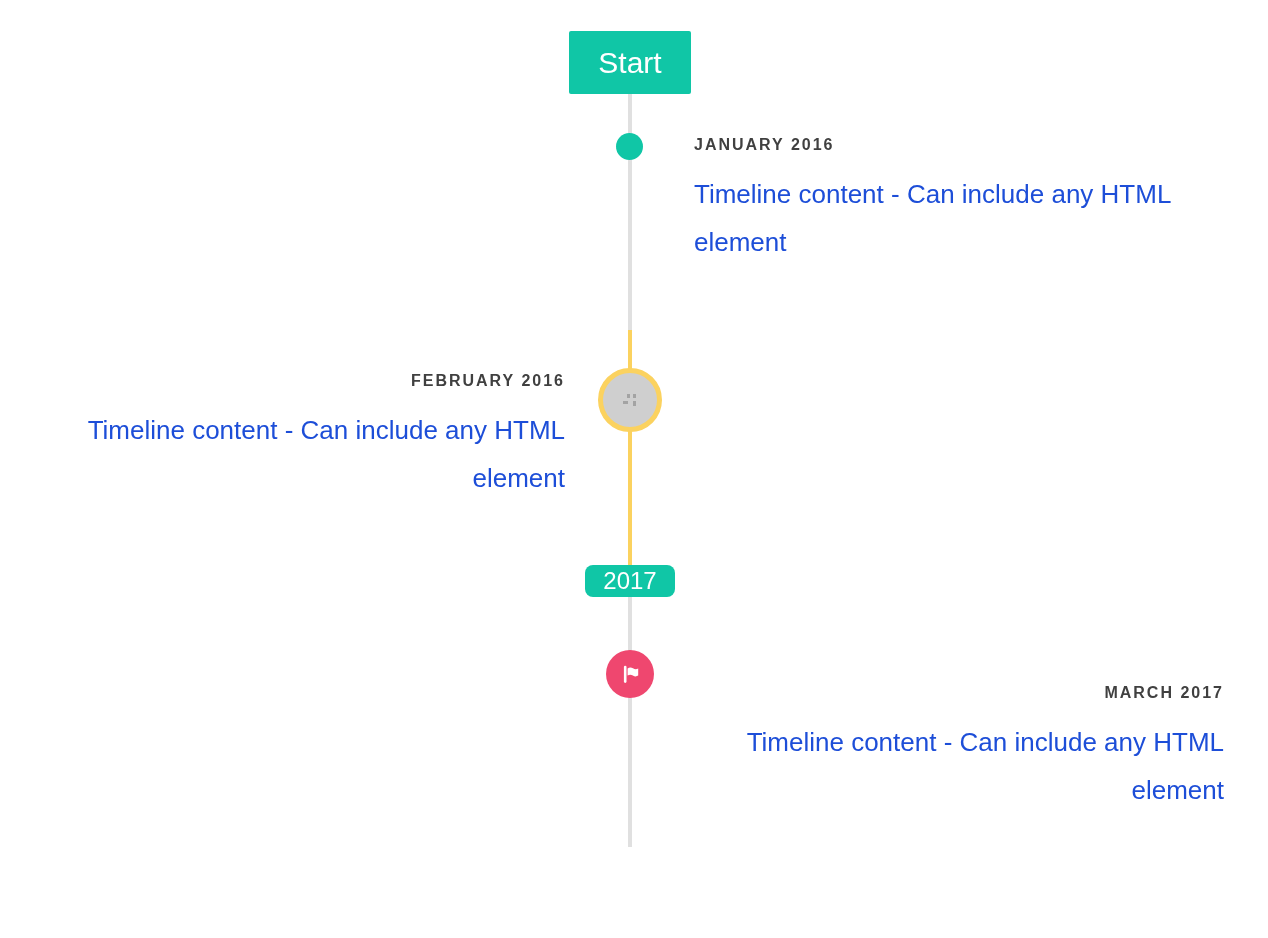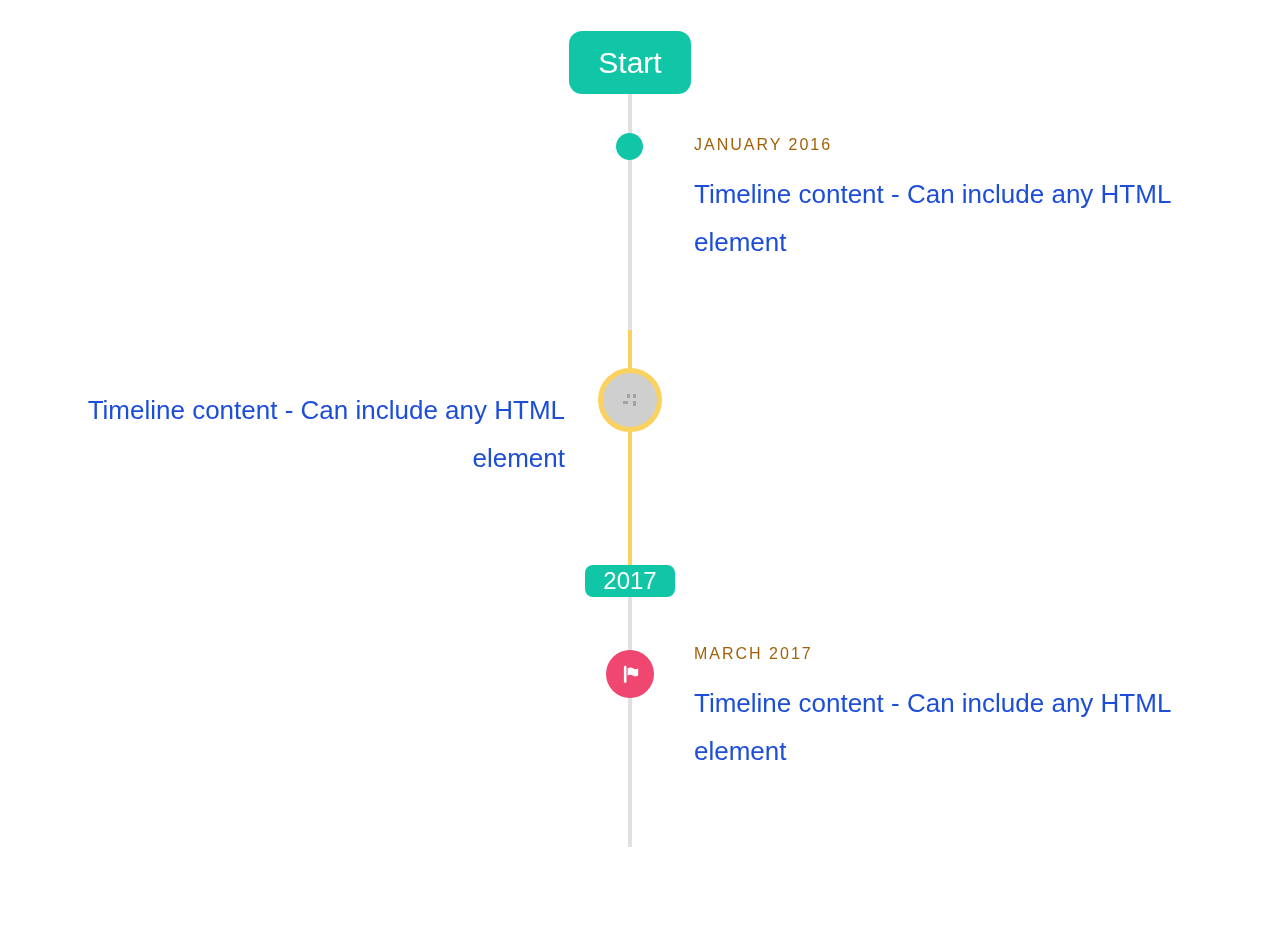--- a/index.html
+++ b/index.html
@@ -25,21 +25,21 @@
   .line.highlight { top: 330px; height: 235px; background: #fbd25f; }
 
   
   .badge {
     position: absolute;
     background: #10c6a6;
     color: #ffffff;
     display: flex;
     align-items: center;
     justify-content: center;
-    border-radius: 13px;
+    border-radius: 2px;
     font-weight: 400;
   }
   .badge.start { left: 569px; top: 31px;  width: 122px; height: 63px; font-size: 30px; }
   .badge.year  { left: 585px; top: 565px; width: 90px;  height: 32px; font-size: 24px; border-radius: 8px; }
   .badge.end   { left: 576px; top: 847px; width: 107px; height: 63px; font-size: 30px; }
 
   
   .marker-dot {
     position: absolute;
     left: 616px; top: 133px;
@@ -84,35 +84,35 @@
   .broken-img .px.c { left: 0;    top: 7px; width: 5px; height: 3px; }
   .broken-img .px.d { left: 10px; top: 7px; height: 5px; }
 
   
   .entry { position: absolute; }
   .entry.side-right { left: 694px; width: 530px; text-align: left; }
   .entry.side-left  { left: 35px;  width: 530px; text-align: right; }
 
   .entry-title {
     font-size: 16px;
-    font-weight: 400;
+    font-weight: 700;
     letter-spacing: 2px;
     line-height: 20px;
-    color: #a16207;
+    color: #404040;
   }
   .entry-content {
     margin-top: 15px;
     font-size: 26px;
     line-height: 48px;
     color: #1d4ed8;
   }
 
   .entry.jan { top: 135px; }
   .entry.feb { top: 371px; }
-  .entry.mar { top: 644px; }
+  .entry.mar { top: 683px; text-align: right; }
 </style>
 </head>
 <body>
 
 <div class="canvas">
 
   <div class="line main"></div>
   <div class="line highlight"></div>
 
   <div class="badge start">Start</div>
@@ -127,20 +127,21 @@
   <div class="marker-selected">
     <div class="broken-img">
       <span class="px a"></span>
       <span class="px b"></span>
       <span class="px c"></span>
       <span class="px d"></span>
     </div>
   </div>
 
   <div class="entry side-left feb">
+    <div class="entry-title">FEBRUARY 2016</div>
     <div class="entry-content">Timeline content - Can include any HTML element</div>
   </div>
 
   <div class="badge year">2017</div>
 
   <div class="marker-flag">
     <svg width="24" height="24" viewBox="0 0 24 24">
       <line x1="7.2" y1="5" x2="7.2" y2="19.6" stroke="#ffffff" stroke-width="2.6" stroke-linecap="round"></line>
       <path d="M9.6 6.4 C11.4 5.2 13.2 5.2 15 6.3 C16.8 7.4 18.4 7.5 20.2 6.5 L20.2 13.6 C18.4 14.7 16.7 14.6 14.9 13.5 C13.1 12.4 11.4 12.4 9.6 13.5 Z" fill="#ffffff"></path>
     </svg>

